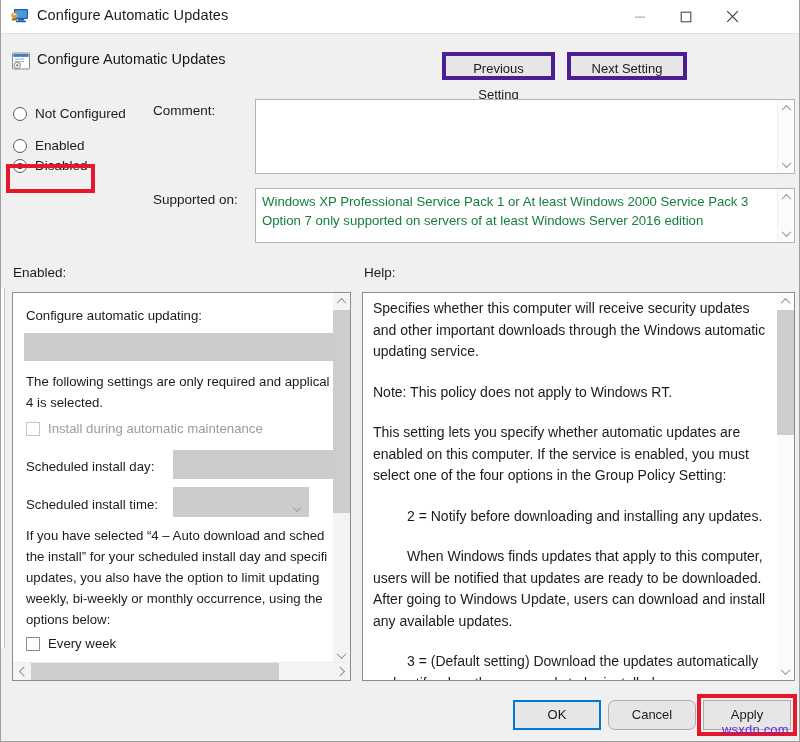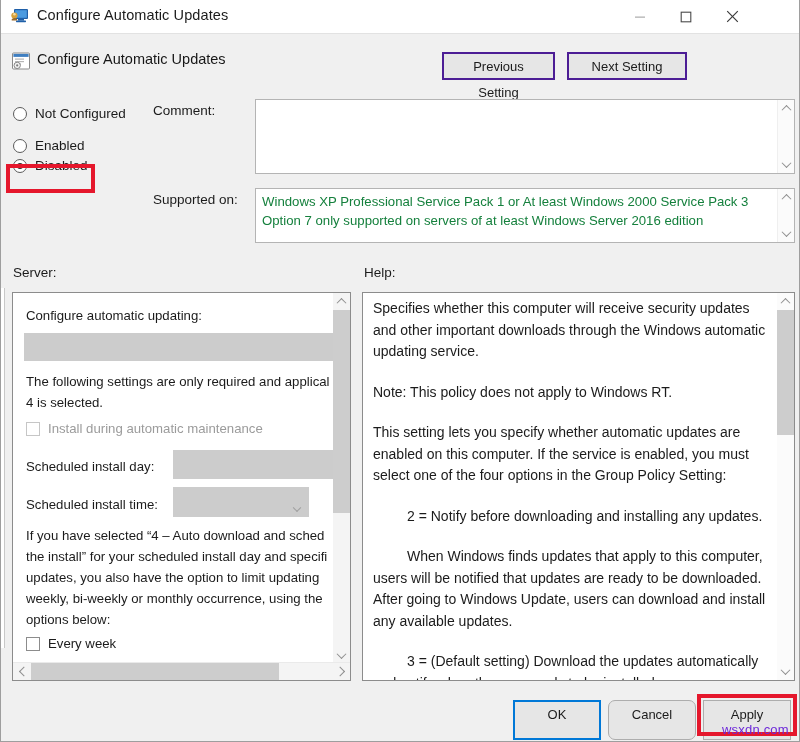--- a/index.html
+++ b/index.html
@@ -63,21 +63,21 @@
   #policy-title {
     position: absolute; left: 36px; top: 51px;
     font-size: 14.5px; color: #171717;
     white-space: nowrap;
   }
   .navbtn {
     position: absolute;
     top: 52px;
     height: 28px;
     background: #e6e6e6;
-    border: 2px solid #4c1d95;
+    border: 4px solid #4c1d95;
     font-family: "Liberation Sans", sans-serif;
     font-size: 13px;
     color: #1b1b1b;
     cursor: default;
     padding: 0 12px;
     line-height: 26px;
     text-align: center;
   }
   #btn-prev { left: 441px; width: 113px; }
   #btn-next { left: 566px; width: 120px; }
@@ -314,21 +314,21 @@
     position: absolute;
     left: 0; top: 17px;
     width: 17px; height: 125px;
     background: #cdcdcd;
   }
 
   
   .dlgbtn {
     position: absolute;
     top: 700px;
-    width: 88px; height: 40px;
+    width: 88px; height: 30px;
     background: #e6e6e6;
     border: 1px solid #adadad;
     font-family: "Liberation Sans", sans-serif;
     font-size: 13px;
     color: #1b1b1b;
     line-height: 28px;
     text-align: center;
     cursor: default;
   }
   #btn-ok { left: 512px; border: 2px solid #0078d7; line-height: 26px; }
@@ -451,21 +451,21 @@
     <div class="vstrip">
       <div class="arrow up">
           <span class="chev up"></span>
         </div>
       <div class="arrow down">
           <span class="chev down"></span>
         </div>
     </div>
   </div>
 
-  <div class="field-label" id="lbl-options">Server:</div>
+  <div class="field-label" id="lbl-options">Enabled:</div>
   <div class="field-label" id="lbl-help">Help:</div>
 
   <div id="edge-sliver"></div>
 
   <div id="options-panel">
     <div id="options-content">
 
       <div class="opt-text" style="top:12px">Configure automatic updating:</div>
 
       <div class="combo-disabled" style="left:11px; top:40px; width:320px; height:28px;">

